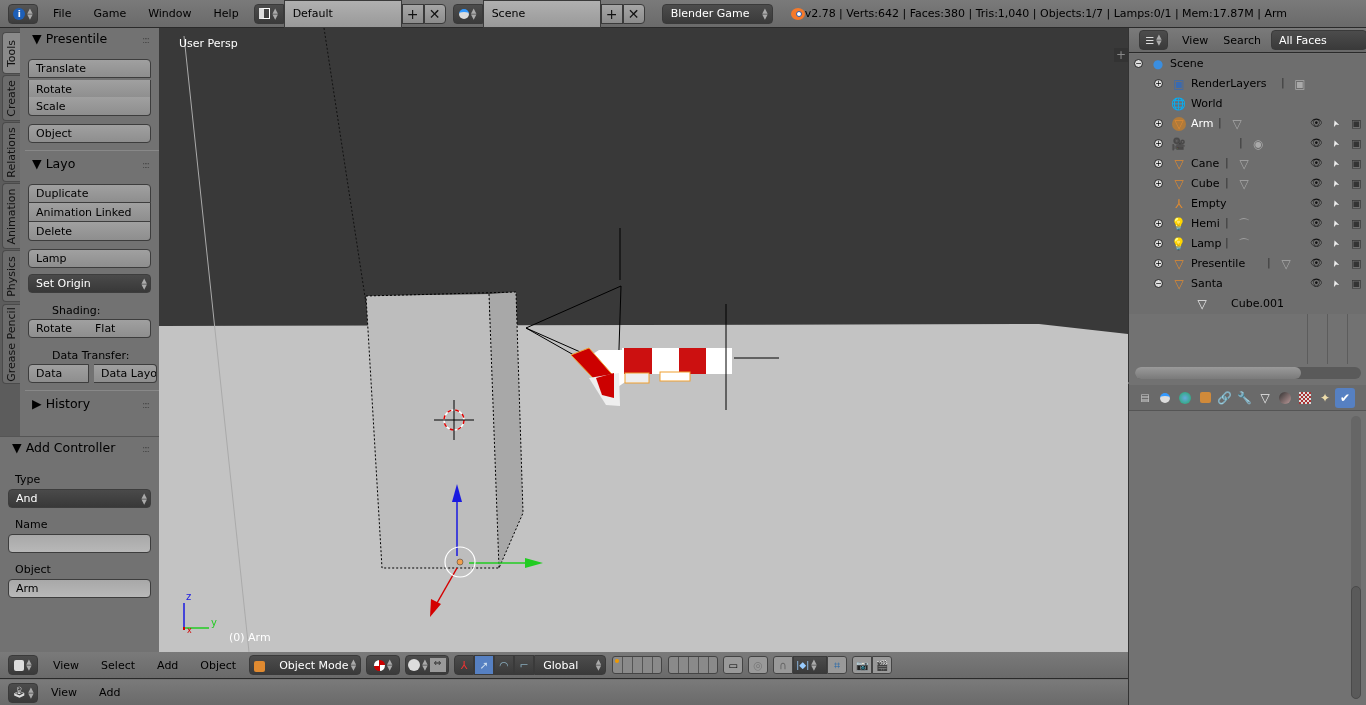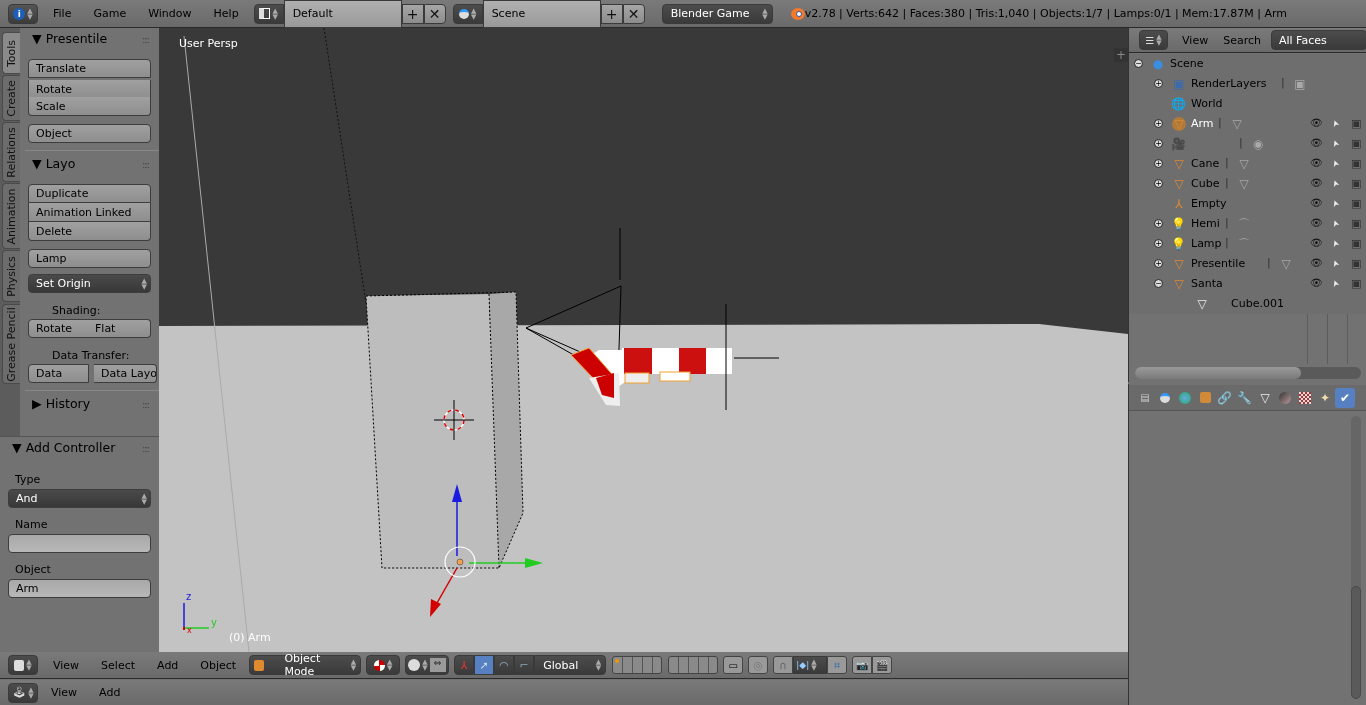--- a/index.html
+++ b/index.html
@@ -220,21 +220,21 @@
 <div class="hdr" style="top:652px;width:1128px;height:27px;">
   <div class="pill" style="margin-left:8px;width:30px;justify-content:center">
     <span style="display:inline-block;width:10px;height:11px;background:#ddd;border-radius:2px"></span>
       <span class="ud">▲<br>▼</span>
   </div>
   <span class="menu" style="margin-left:4px">View</span>
   <span class="menu">Select</span>
   <span class="menu">Add</span>
   <span class="menu">Object</span>
   <div class="pill" style="margin-left:2px;width:112px;justify-content:space-between">
-    <span style="display:flex;align-items:center;gap:20px">
+    <span style="display:flex;align-items:flex-end;gap:14px">
         <span style="display:inline-block;width:11px;height:11px;background:#e08a30;border-radius:2px"></span>
         <span>Object Mode</span>
       </span>
       <span class="ud">▲<br>▼</span>
   </div>
   <div class="pill" style="margin-left:5px;width:34px;justify-content:center">
     <span style="display:inline-block;width:11px;height:11px;border-radius:50%;background:repeating-conic-gradient(#c00 0 25%,#fff 0 50%)"></span>
       <span class="ud">▲<br>▼</span>
   </div>
   <div class="pill" style="margin-left:5px;width:44px;padding:0 2px">

